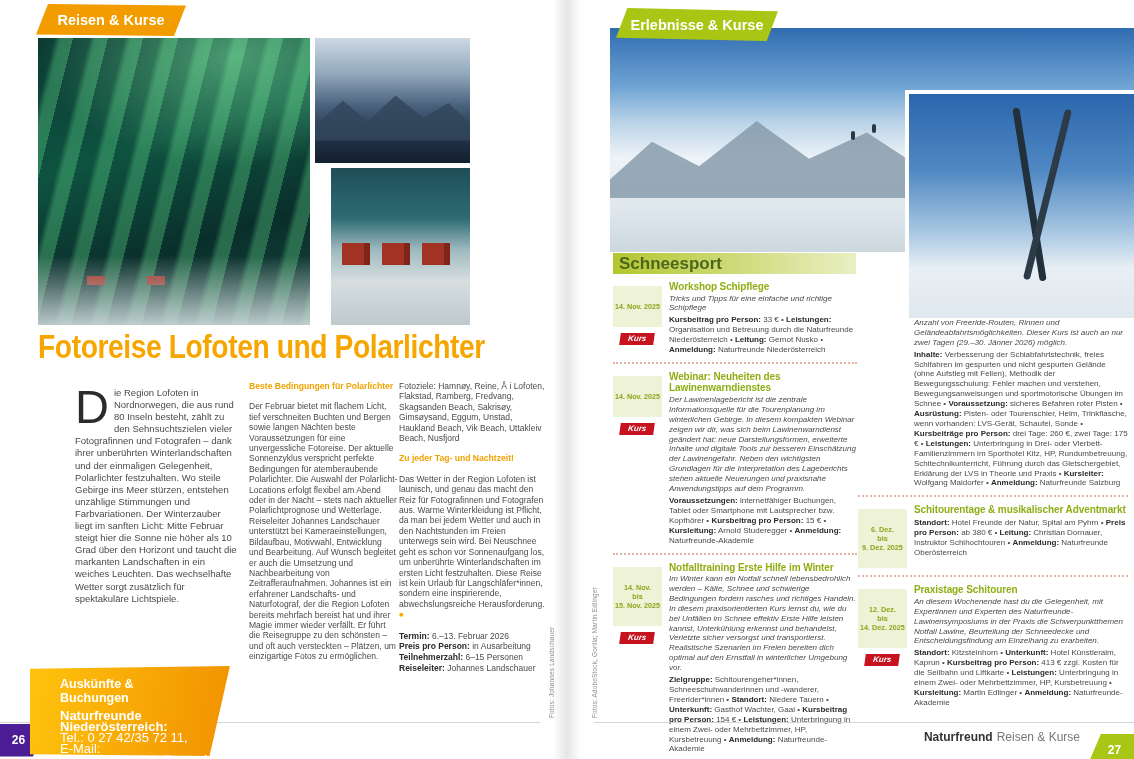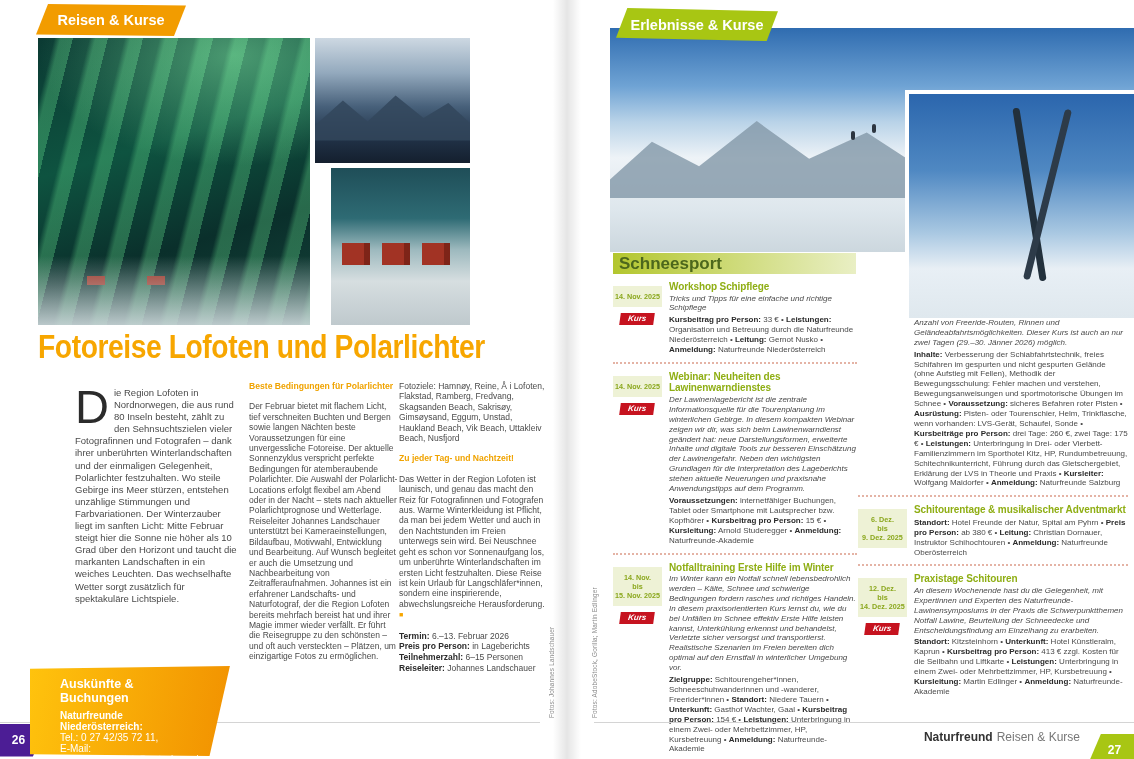--- a/index.html
+++ b/index.html
@@ -58,33 +58,33 @@
   .col3{left:399px;top:381px;width:148px;font-size:8.5px;line-height:10.4px;}
   .colh{color:#f0a300;font-weight:bold;font-size:8.6px;margin:0 0 1px 0;line-height:10.4px;}
   .detail-line{font-size:8.5px;line-height:10.8px;}
   .detail-line b{color:#232323;}
   .end-square{color:#f7a600;font-size:7px;}
 
   .info-box{position:absolute;left:30px;top:666px;width:204px;height:90px;box-sizing:border-box;
     background:linear-gradient(100deg,#ffc30d,#f19000);color:#fff;padding:11px 30px;
     clip-path:polygon(0 3%,98% 0,88% 100%,0 98%);z-index:4;}
   .info-box h4{margin:0 0 5px 0;font-size:12.5px;}
-  .info-line{font-size:10px;line-height:11px;}
+  .info-line{font-size:13px;line-height:11px;}
   .info-line.b{font-weight:bold;}
 
   
   .cat-bar{position:absolute;left:613px;top:253px;width:243px;height:21px;box-sizing:border-box;
     background:linear-gradient(90deg,#b3c62e,#e9efc4);color:#4c671c;font-weight:bold;
     font-size:17px;line-height:21px;padding-left:6px;}
   .courses{position:absolute;}
   .courses-left{left:613px;top:281px;width:244px;}
   .courses-right{left:858px;top:308px;width:270px;}
   .course{display:flex;gap:7px;}
   .date-cell{width:49px;flex:none;text-align:center;margin-top:5px;}
-  .date-box{background:#eef2d6;color:#8aa71c;font-weight:bold;font-size:7.2px;line-height:9px;padding:6px 1px;}
+  .date-box{background:#eef2d6;color:#8aa71c;font-weight:bold;font-size:7.2px;line-height:9px;padding:16px 1px;}
   .kurs-badge{display:inline-block;background:#c6131f;color:#fff;font-weight:bold;font-style:italic;
     font-size:8px;line-height:12px;padding:0 8px;transform:skewX(-8deg);margin-top:3px;}
   .course-body{flex:1;}
   .course-title{color:#8fae14;font-weight:bold;font-size:10px;line-height:11.5px;margin-bottom:1px;letter-spacing:-.1px;}
   .course-desc{font-style:italic;font-size:8px;line-height:9.9px;color:#4a4a4a;}
   .course-info{font-size:8px;line-height:9.9px;color:#4a4a4a;margin-top:2px;}
   .course-info b,.course-desc b,.detail-line b{font-style:normal;color:#2b2b2b;}
   .dot-sep{border-top:2px dotted #e4b3a5;margin:7px 0;}
   .continuation{margin-left:56px;width:214px;}
 
@@ -135,21 +135,21 @@
     <p class="colh">Beste Bedingungen für Polarlichter</p>
     <p>Der Februar bietet mit flachem Licht, tief verschneiten Buchten und Bergen sowie langen Nächten beste Voraussetzungen für eine unvergessliche Fotoreise. Der aktuelle Sonnenzyklus verspricht perfekte Bedingungen für atemberaubende Polarlichter. Die Auswahl der Polarlicht-Locations erfolgt flexibel am Abend oder in der Nacht – stets nach aktueller Polarlichtprognose und Wetterlage. Reiseleiter Johannes Landschauer unterstützt bei Kameraeinstellungen, Bildaufbau, Motivwahl, Entwicklung und Bearbeitung. Auf Wunsch begleitet er auch die Umsetzung und Nachbearbeitung von Zeitrafferaufnahmen. Johannes ist ein erfahrener Landschafts- und Naturfotograf, der die Region Lofoten bereits mehrfach bereist hat und ihrer Magie immer wieder verfällt. Er führt die Reisegruppe zu den schönsten – und oft auch versteckten – Plätzen, um einzigartige Fotos zu ermöglichen.</p>
   </div>
 
   <div class="col col3">
     <p>Fotoziele: Hamnøy, Reine, Å i Lofoten, Flakstad, Ramberg, Fredvang, Skagsanden Beach, Sakrisøy, Gimsøysand, Eggum, Unstad, Haukland Beach, Vik Beach, Uttakleiv Beach, Nusfjord</p>
     <p class="colh">Zu jeder Tag- und Nachtzeit!</p>
     <p><span>Das Wetter in der Region Lofoten ist launisch, und genau das macht den Reiz für Fotografinnen und Fotografen aus. Warme Winterkleidung ist Pflicht, da man bei jedem Wetter und auch in den Nachtstunden im Freien unterwegs sein wird. Bei Neuschnee geht es schon vor Sonnenaufgang los, um unberührte Winterlandschaften im ersten Licht festzuhalten. Diese Reise ist kein Urlaub für Langschläfer*innen, sondern eine inspirierende, abwechslungsreiche Herausforderung.</span> <span class="end-square">■</span></p>
     <div id="trip-details">
         <div class="detail-line"><b>Termin:</b><span> 6.–13. Februar 2026</span></div>
-        <div class="detail-line"><b>Preis pro Person:</b><span> in Lageberichts</span></div>
+        <div class="detail-line"><b>Preis pro Person:</b><span> in Ausarbeitung</span></div>
         <div class="detail-line"><b>Teilnehmerzahl:</b><span> 6–15 Personen</span></div>
         <div class="detail-line"><b>Reiseleiter:</b><span> Johannes Landschauer</span></div>
       </div>
   </div>
 
   <div class="info-box">
     <h4>Auskünfte &amp; Buchungen</h4>
     <div id="info-lines">
         <div class="info-line b">Naturfreunde Niederösterreich:</div>
         <div class="info-line">Tel.: 0 27 42/35 72 11,</div>

